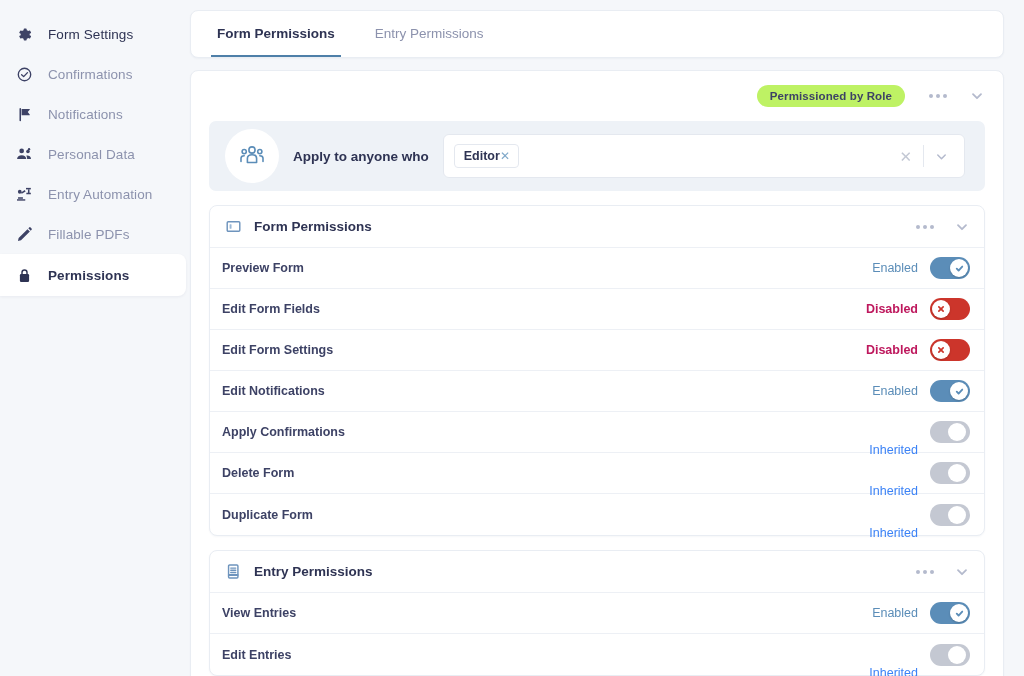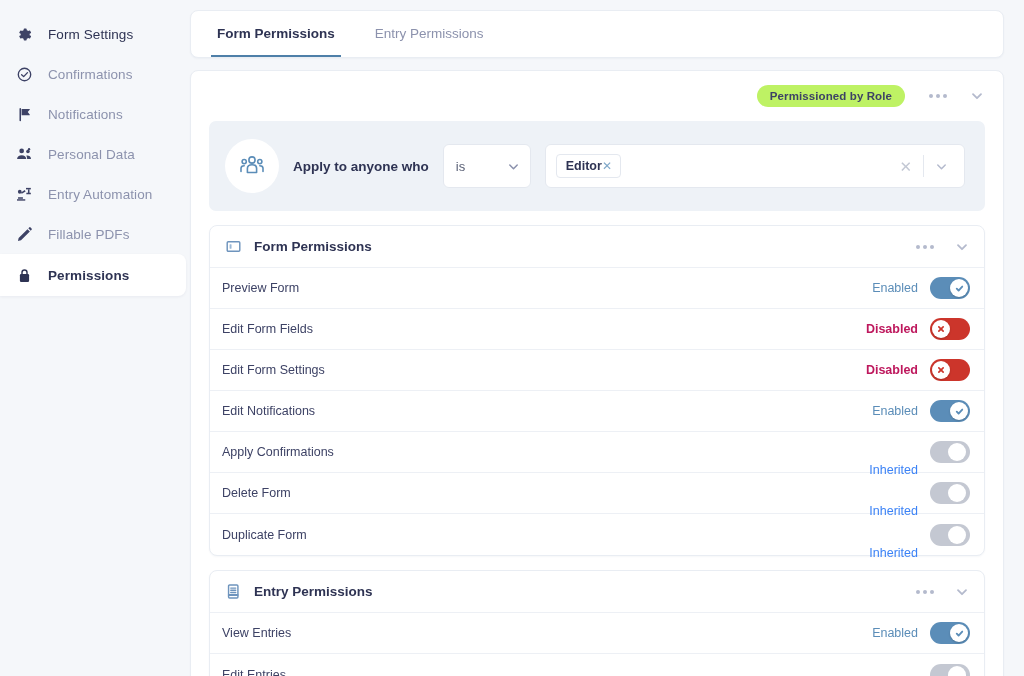--- a/index.html
+++ b/index.html
@@ -117,21 +117,21 @@
     width: 16px; height: 16px;
     display: flex; align-items: center; justify-content: center;
   }
   .chev svg { stroke: #b4bacd; }
 
   
   .cond-wrap { padding: 0 18px 14px 18px; }
   .cond {
     background: #eef2f7;
     border-radius: 7px;
-    height: 90px;
+    height: 70px;
     display: flex; align-items: center;
     padding: 0 20px 0 16px;
     gap: 14px;
   }
   .cond-ico {
     width: 54px; height: 54px; border-radius: 50%;
     background: #fff;
     display: flex; align-items: center; justify-content: center;
     flex: 0 0 54px;
   }
@@ -184,21 +184,21 @@
   .sec-head .dots { margin-left: 0; }
   .sec-head .chev { margin-left: 18px; }
 
   .perm-row {
     height: 41px;
     display: flex; align-items: center;
     padding: 0 14px 0 12px;
     border-bottom: 1px solid #edf0f5;
   }
   .perm-row:last-child { border-bottom: none; }
-  .perm-name { font-size: 12.5px; font-weight: 400; color: #3d4265; }
+  .perm-name { font-size: 12.5px; font-weight: 700; color: #3d4265; }
   .state { font-size: 12.5px; margin-right: 12px; }
   .state.enabled { color: #5b8db8; }
   .state.disabled { color: #be185d; font-weight: 700; }
   .state.inherited { color: #3b82f6; margin-top: 36px; }
 
   .toggle {
     width: 40px; height: 22px; border-radius: 11px;
     position: relative; cursor: pointer; flex: 0 0 40px;
   }
   .toggle .knob {
@@ -330,26 +330,20 @@
               <circle cx="15" cy="9" r="3.1"></circle>
               <path d="M10.4 21.5v-4.1c0-2.2 2-3.7 4.6-3.7s4.6 1.5 4.6 3.7v4.1z"></path>
               <circle cx="7.2" cy="10.6" r="2.1"></circle>
               <path d="M4 20.4v-3.1c0-1.5 1.3-2.6 3.2-2.6"></path>
               <circle cx="22.8" cy="10.6" r="2.1"></circle>
               <path d="M26 20.4v-3.1c0-1.5-1.3-2.6-3.2-2.6"></path>
             </svg>
           </div>
           <div class="cond-label">Apply to anyone who</div>
 
-          <div class="select-op">
-            <span class="v">is</span>
-            <svg width="13" height="13" viewBox="0 0 14 14" fill="none" stroke="#8c92ad" stroke-width="1.6" stroke-linecap="round" stroke-linejoin="round">
-                <path d="M3 5.4 L7 9.4 L11 5.4"></path>
-              </svg>
-          </div>
 
           <div class="multi">
             <span class="chip">
               <span>Editor</span>
               <span class="x">✕</span>
             </span>
             <span class="tail">
               <span class="clear">✕</span>
               <span class="div"></span>
               <span class="dd">

